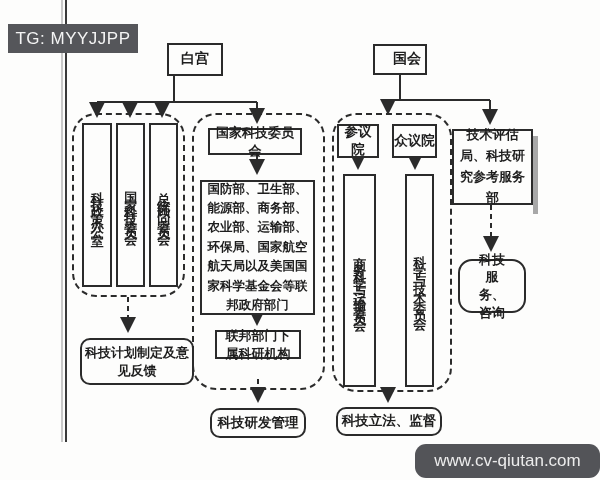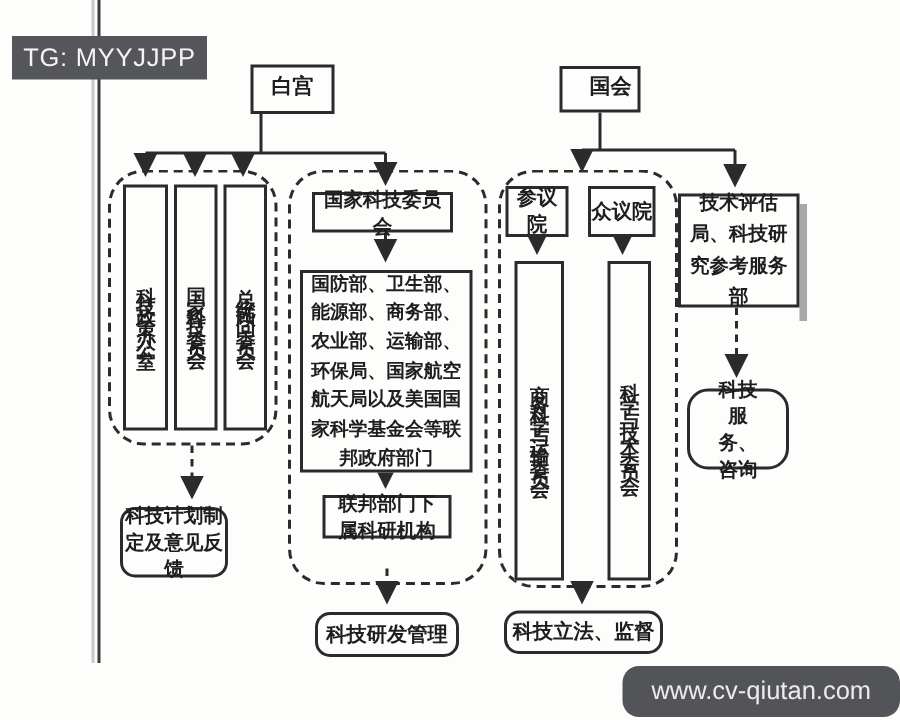--- a/index.html
+++ b/index.html
@@ -124,21 +124,21 @@
     <span style="letter-spacing:7px;">商务科学与运输委员会</span>
   </div>
   <div class="node vtext" style="left:405px;top:174px;width:29px;height:213px;font-size:13px;">
     <span style="letter-spacing:9px;">科学与技术委员会</span>
   </div>
 
   <div class="node" style="left:452px;top:129px;width:81px;height:76px;font-size:13px;padding:2px 5px;line-height:1.6;align-items:center;">
     <span>技术评估局、科技研究参考服务部</span>
   </div>
 
-  <div class="node round" style="left:80px;top:338px;width:72px;height:47px;font-size:13px;">
+  <div class="node round" style="left:80px;top:338px;width:114px;height:47px;font-size:13px;">
     <span>科技计划制定及意见反馈</span>
   </div>
   <div class="node round" style="left:210px;top:408px;width:96px;height:30px;font-size:13.5px;">
     <span>科技研发管理</span>
   </div>
   <div class="node round" style="left:336px;top:407px;width:106px;height:29px;font-size:13.5px;">
     <span>科技立法、监督</span>
   </div>
   <div class="node round" style="left:458px;top:259px;width:68px;height:54px;font-size:13px;border-radius:14px;padding:2px 20px;">
     <span>科技服务、咨询</span>

